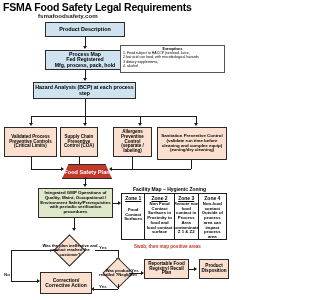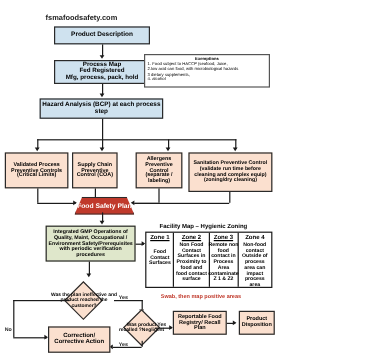--- a/index.html
+++ b/index.html
@@ -55,20 +55,21 @@
   .zh{font-size:5px;font-weight:bold;text-decoration:underline;margin-bottom:1px;text-align:center;}
   .zh.nu{text-decoration:none;}
   .zb{font-size:4.3px;font-weight:bold;text-align:center;line-height:1.1;}
   .swab{position:absolute;font-size:4.6px;font-weight:bold;color:#c0392b;}
 </style>
 </head>
 <body>
 
 <div id="canvas">
 
+  <div class="ttl">FSMA Food Safety Legal Requirements</div>
   <div class="sub">fsmafoodsafety.com</div>
 
   <div class="box blue" style="left:45px;top:22px;width:80px;height:15px;font-size:5.4px;">Product Description</div>
   <div class="ln vl" style="left:84.5px;top:37px;height:10px;"></div>
   <div class="arw ad" style="left:82.5px;top:46px;"></div>
 
   <div class="box blue" style="left:45px;top:50px;width:80px;height:20px;font-size:5.2px;white-space:pre-line;">Process Map
 Fed Registered
 Mfg, process, pack, hold</div>
   <div class="ln vl" style="left:84.5px;top:70px;height:9px;"></div>

